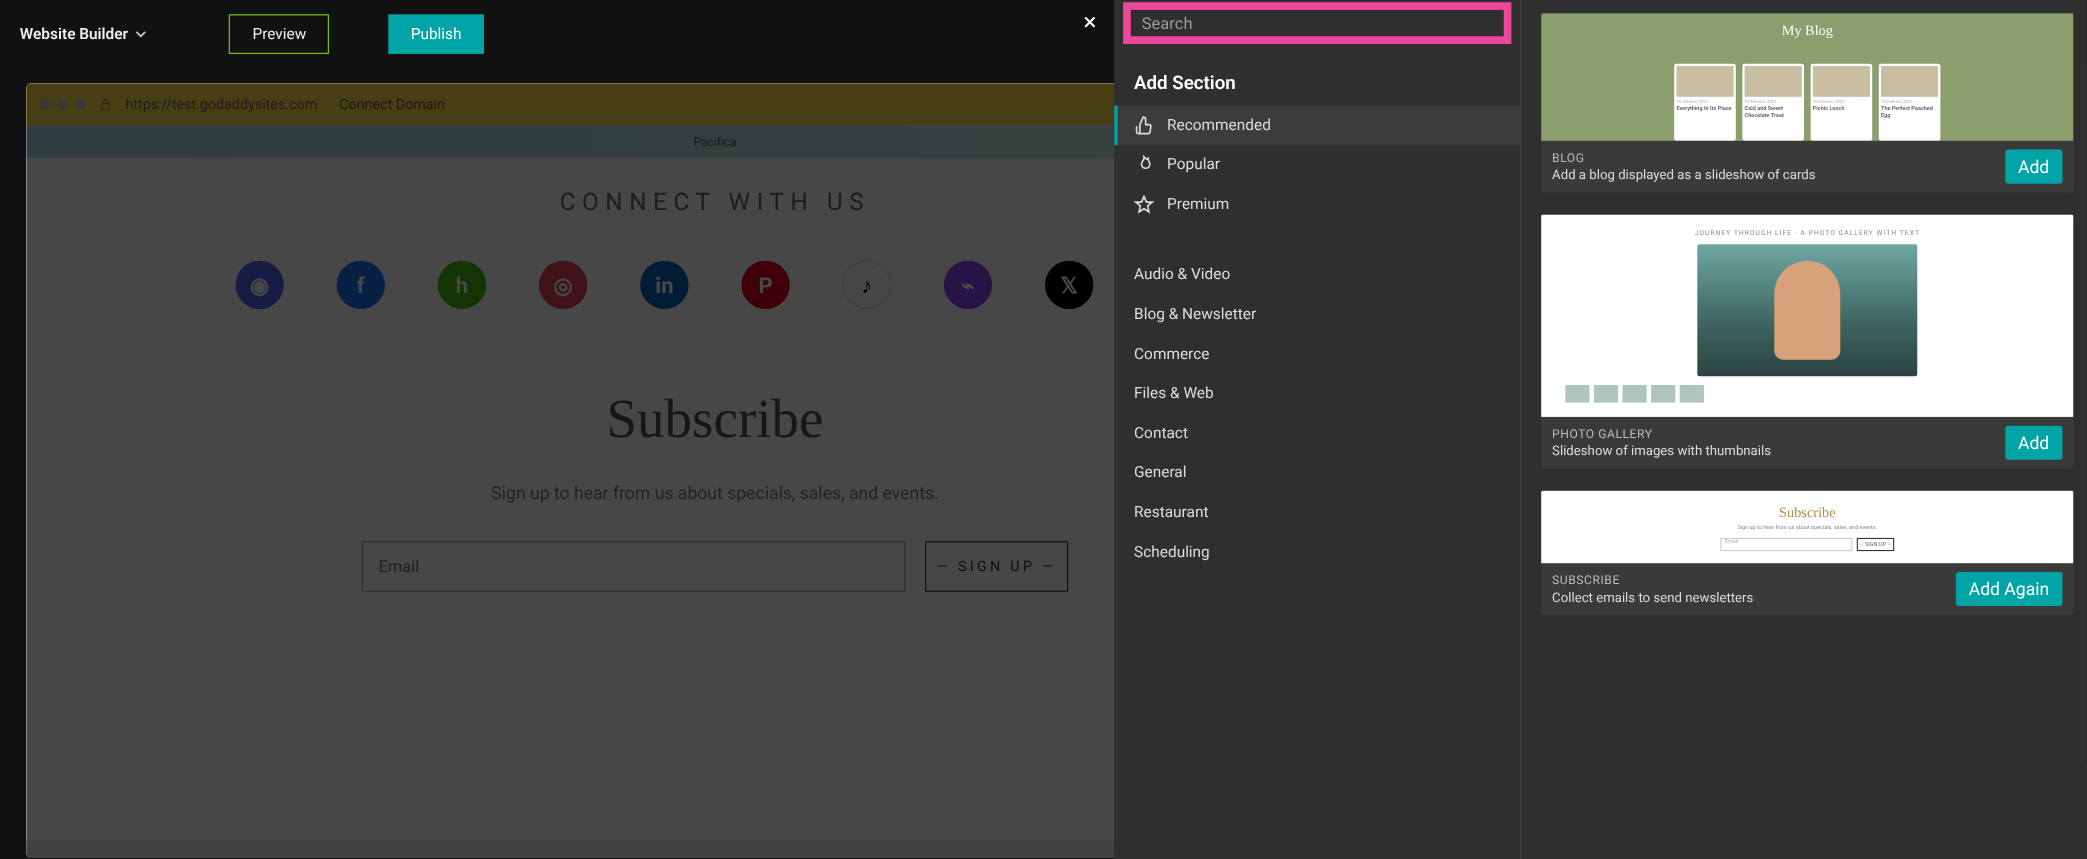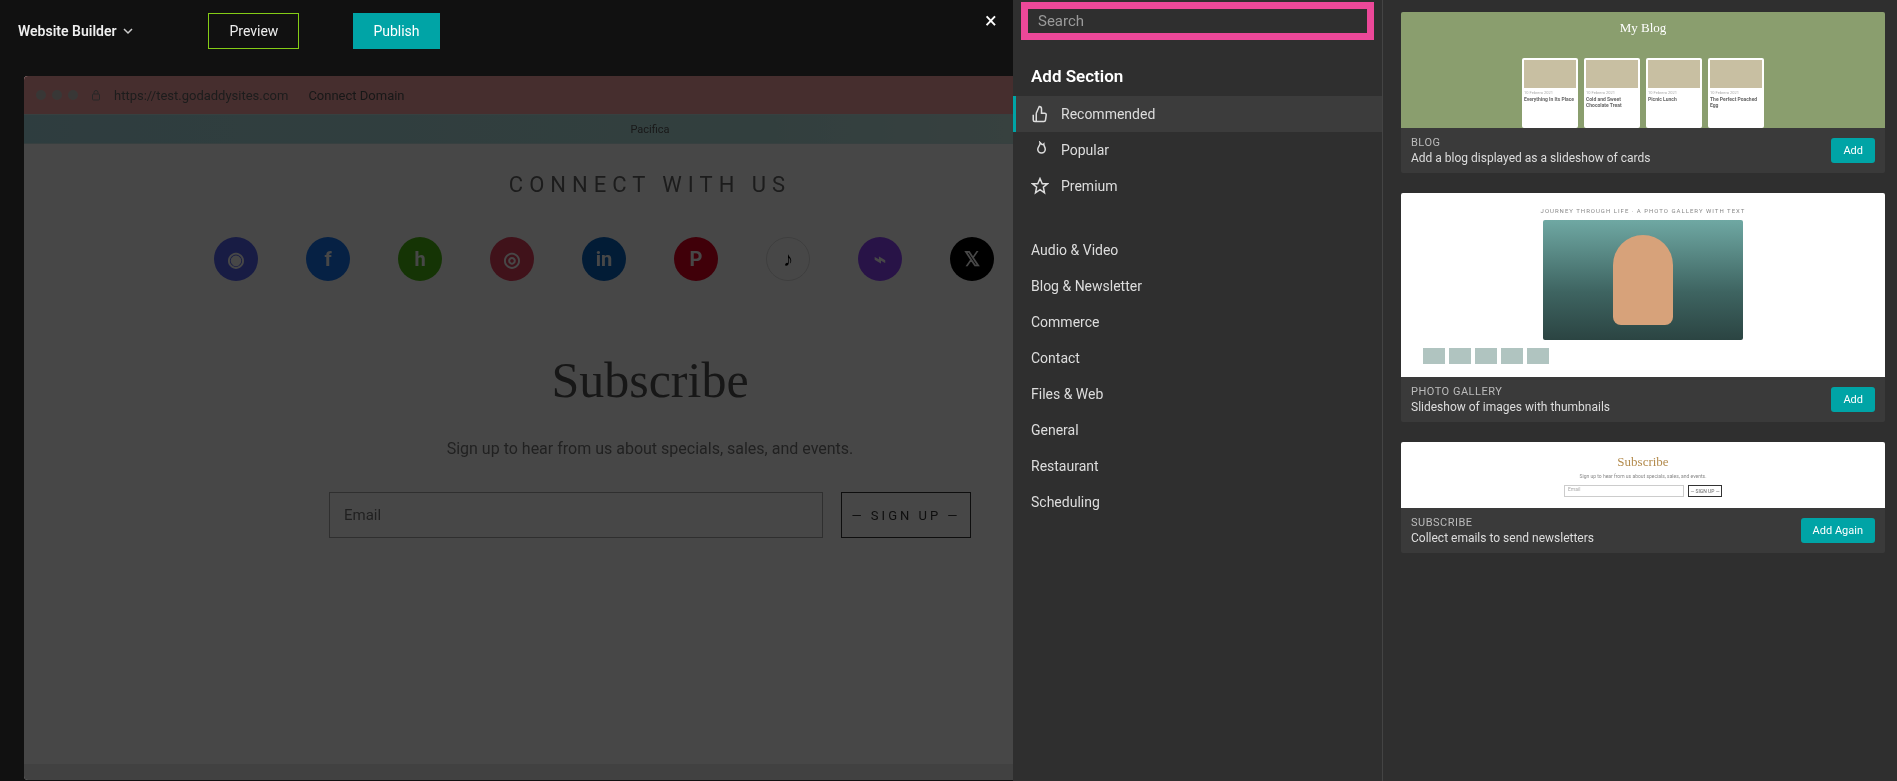--- a/index.html
+++ b/index.html
@@ -9,21 +9,21 @@
 .topbar { position:absolute; top:0; left:0; right:0; height:62px; background:#111; display:flex; align-items:center; padding:0 10px; z-index:5;gap:40px; }
 .brand { color:#eee; font-size:14px; font-weight:600; display:flex; align-items:center; gap:6px; padding:8px; }
 .brand-caret { display:inline-block; }
 .btn-preview { margin-left:26px; border:1px solid #84cc16; background:transparent; color:#eee; padding:9px 20px; font-size:14px; cursor:pointer; }
 .btn-publish { margin-left:14px; border:none; background:#00a4a6; color:#fff; padding:10px 20px; font-size:14px; cursor:pointer; }
 .close-x { position:absolute; top:8px; left:985px; color:#fff; font-size:22px; cursor:pointer; z-index:20; }
 
 
 .preview { position:absolute; top:76px; left:24px; width:1252px; height:704px; background:#e9e9e9; border-radius:4px; overflow:hidden; }
 .preview-overlay { position:absolute; inset:0; background:rgba(0,0,0,0.72); z-index:10; }
-.urlbar { height:38px; background:#fca5a5; display:flex; align-items:center; padding:0 12px; gap:12px; font-size:13px; color:#666; }
+.urlbar { height:38px; background:#fde047; display:flex; align-items:center; padding:0 12px; gap:12px; font-size:13px; color:#666; }
 .dots { display:flex; gap:6px; }
 .dot { width:10px; height:10px; border-radius:50%; background:#c9c6c2; }
 .lock { color:#888; }
 .url { color:#666; }
 .connect { color:#555; margin-left:8px; }
 .mapstrip { height:30px; background:linear-gradient(90deg,#a7dbe0,#b5e2df 60%,#d6efe7); border-top:1px solid #c7e7e6; border-bottom:1px solid #c7e7e6; position:relative; font-size:11px; color:#5a5a5a; text-align:center; line-height:30px; }
 .page { background:#fff; height:620px; text-align:center; padding-top:28px; }
 .connect-h { color:#666; font-size:22px; letter-spacing:6px; font-weight:400; margin-bottom:40px; }
 .social-row { display:flex; justify-content:center; gap:48px; margin-bottom:70px; }
 .sicon { width:44px; height:44px; border-radius:50%; display:flex; align-items:center; justify-content:center; color:#fff; font-weight:bold; font-size:20px; }
@@ -64,21 +64,21 @@
 .cp-sub { height:66px; flex-direction:column; background:#fff; }
 .cp-sub-h { color:#b38b4d; font-size:13px; font-family:Georgia,serif; }
 .cp-sub-p { font-size:5px; color:#888; margin-top:3px; }
 .cp-sub-form { display:flex; gap:4px; margin-top:6px; }
 .cp-sub-em { width:120px; height:12px; border:1px solid #ccc; font-size:5px; padding:0 3px; color:#aaa; }
 .cp-sub-btn { width:34px; height:12px; border:1px solid #333; font-size:5px; display:flex; align-items:center; justify-content:center; }
 .card-footer { padding:8px 10px; display:flex; justify-content:space-between; align-items:center; }
 .card-meta { font-size:12px; color:#ccc; }
 .card-cat { font-size:11px; letter-spacing:0.5px; color:#bbb; display:block; }
 .card-desc { font-size:12px; color:#ddd; margin-top:2px; display:block; }
-.card-add { background:#00a4a6; color:#fff; border:none; padding:6px 12px; font-size:11px; cursor:pointer; border-radius:3px; }
+.card-add { background:#00a4a6; color:#fff; border:none; padding:6px 12px; font-size:16px; cursor:pointer; border-radius:3px; }
 
 svg { display:block; }
 </style>
 </head>
 <body>
 
 <div class="topbar">
   <div class="brand">
     <span>Website Builder</span>
     <span class="brand-caret">
@@ -165,22 +165,22 @@
               <path d="M12 2l3 7h7l-5.5 4.5L18 21l-6-4-6 4 1.5-7.5L2 9h7z"></path>
             </svg>
           </span>
           <span>Premium</span>
         </li>
       </ul>
     <ul class="cat-list" id="cat-list">
         <li class="cat-item">Audio &amp; Video</li>
         <li class="cat-item">Blog &amp; Newsletter</li>
         <li class="cat-item">Commerce</li>
+        <li class="cat-item">Files &amp; Web</li>
         <li class="cat-item">Contact</li>
-        <li class="cat-item">Files &amp; Web</li>
         <li class="cat-item">General</li>
         <li class="cat-item">Restaurant</li>
         <li class="cat-item">Scheduling</li>
       </ul>
   </div>
   <div class="panel-right" id="cards">
       <div class="card">
         <div class="card-preview cp-blog">
           <div class="cp-blog-title">My Blog</div>
           <div class="cp-blog-row">

